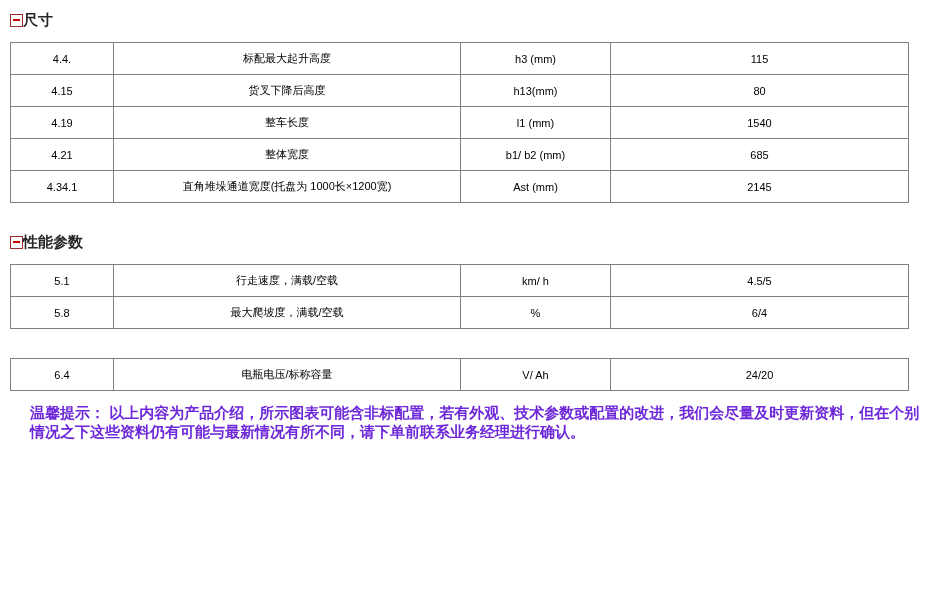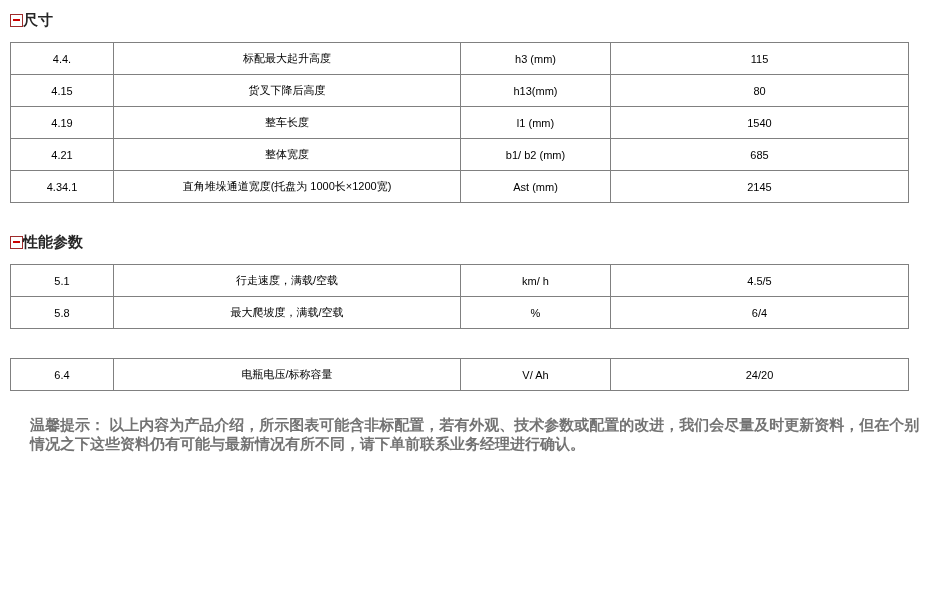--- a/index.html
+++ b/index.html
@@ -31,26 +31,26 @@
     vertical-align: middle;
     overflow: hidden;
     white-space: nowrap;
   }
   col.c-id    { width: 103px; }
   col.c-name  { width: 347px; }
   col.c-unit  { width: 150px; }
   col.c-value { width: 298px; }
 
   .notice {
-    margin: 24px 8px 0 30px;
+    margin: 12px 8px 0 30px;
     width: 895px;
     font-size: 15px;
     font-weight: 700;
     line-height: 19px;
-    color: #737373;
+    color: #6d28d9;
   }
 </style>
 </head>
 <body>
 
 <div class="page">
 
   <section class="spec-section first">
     <div class="section-header">
       <span class="collapse-box">

